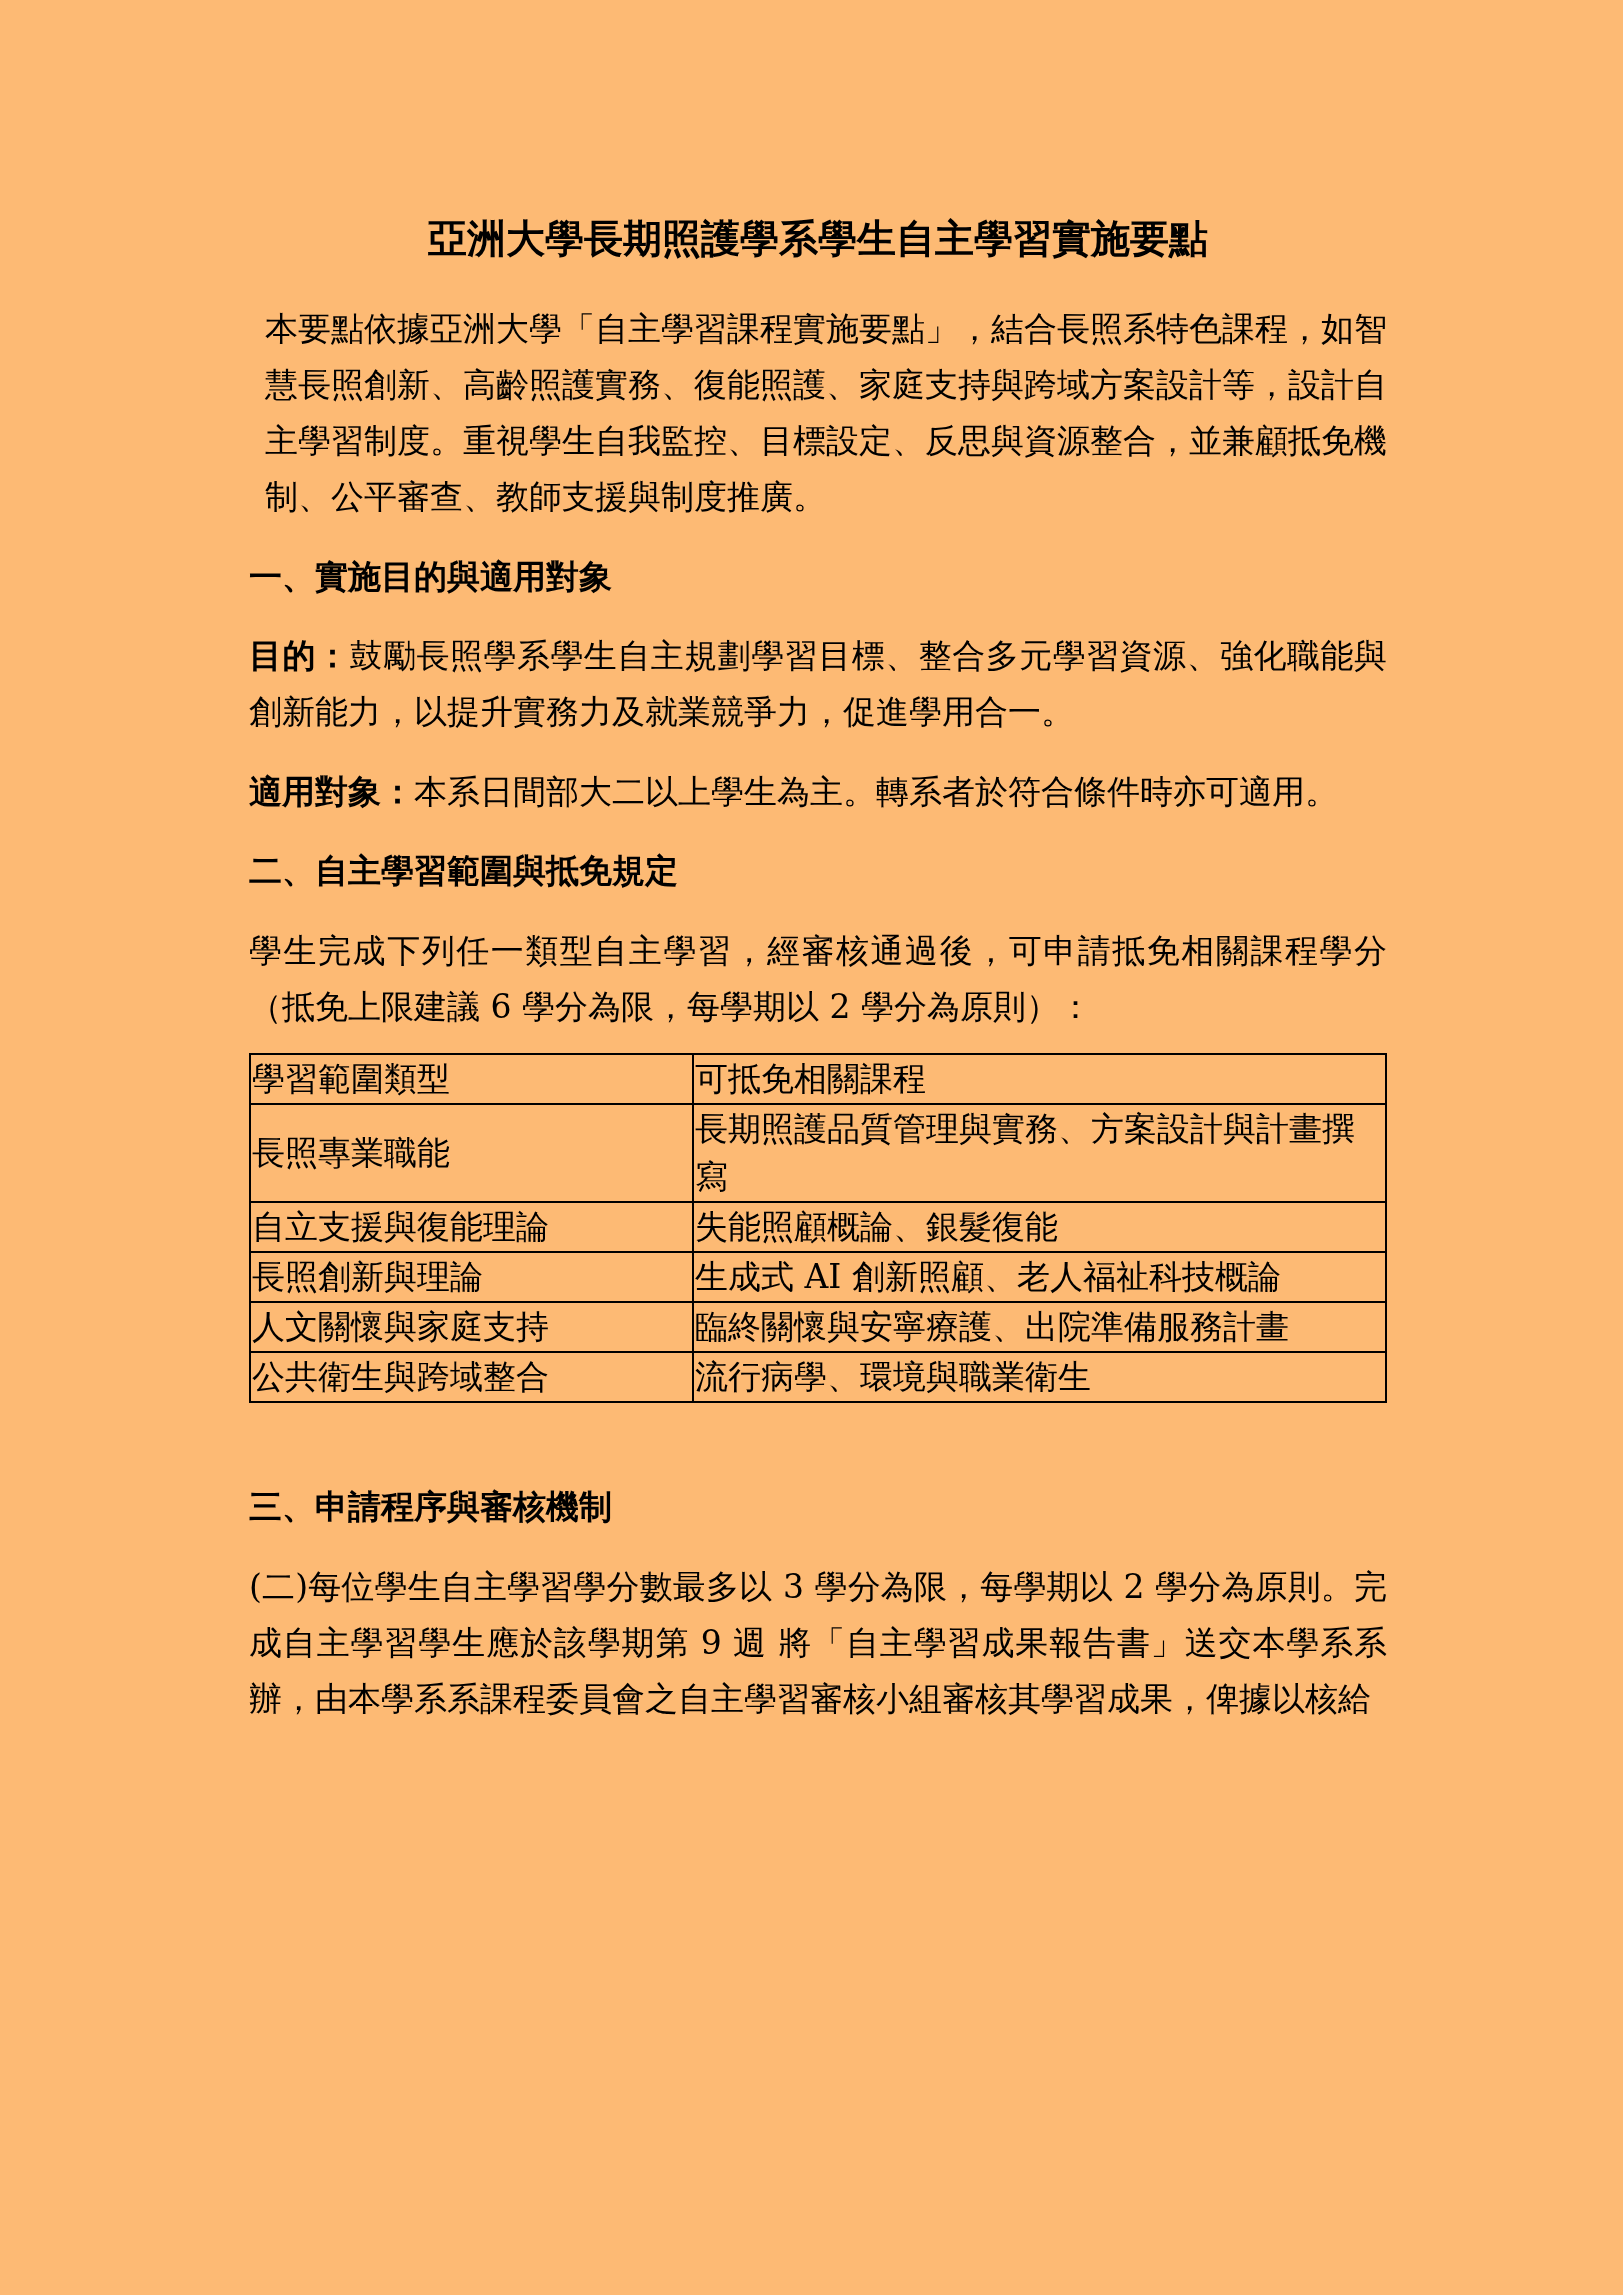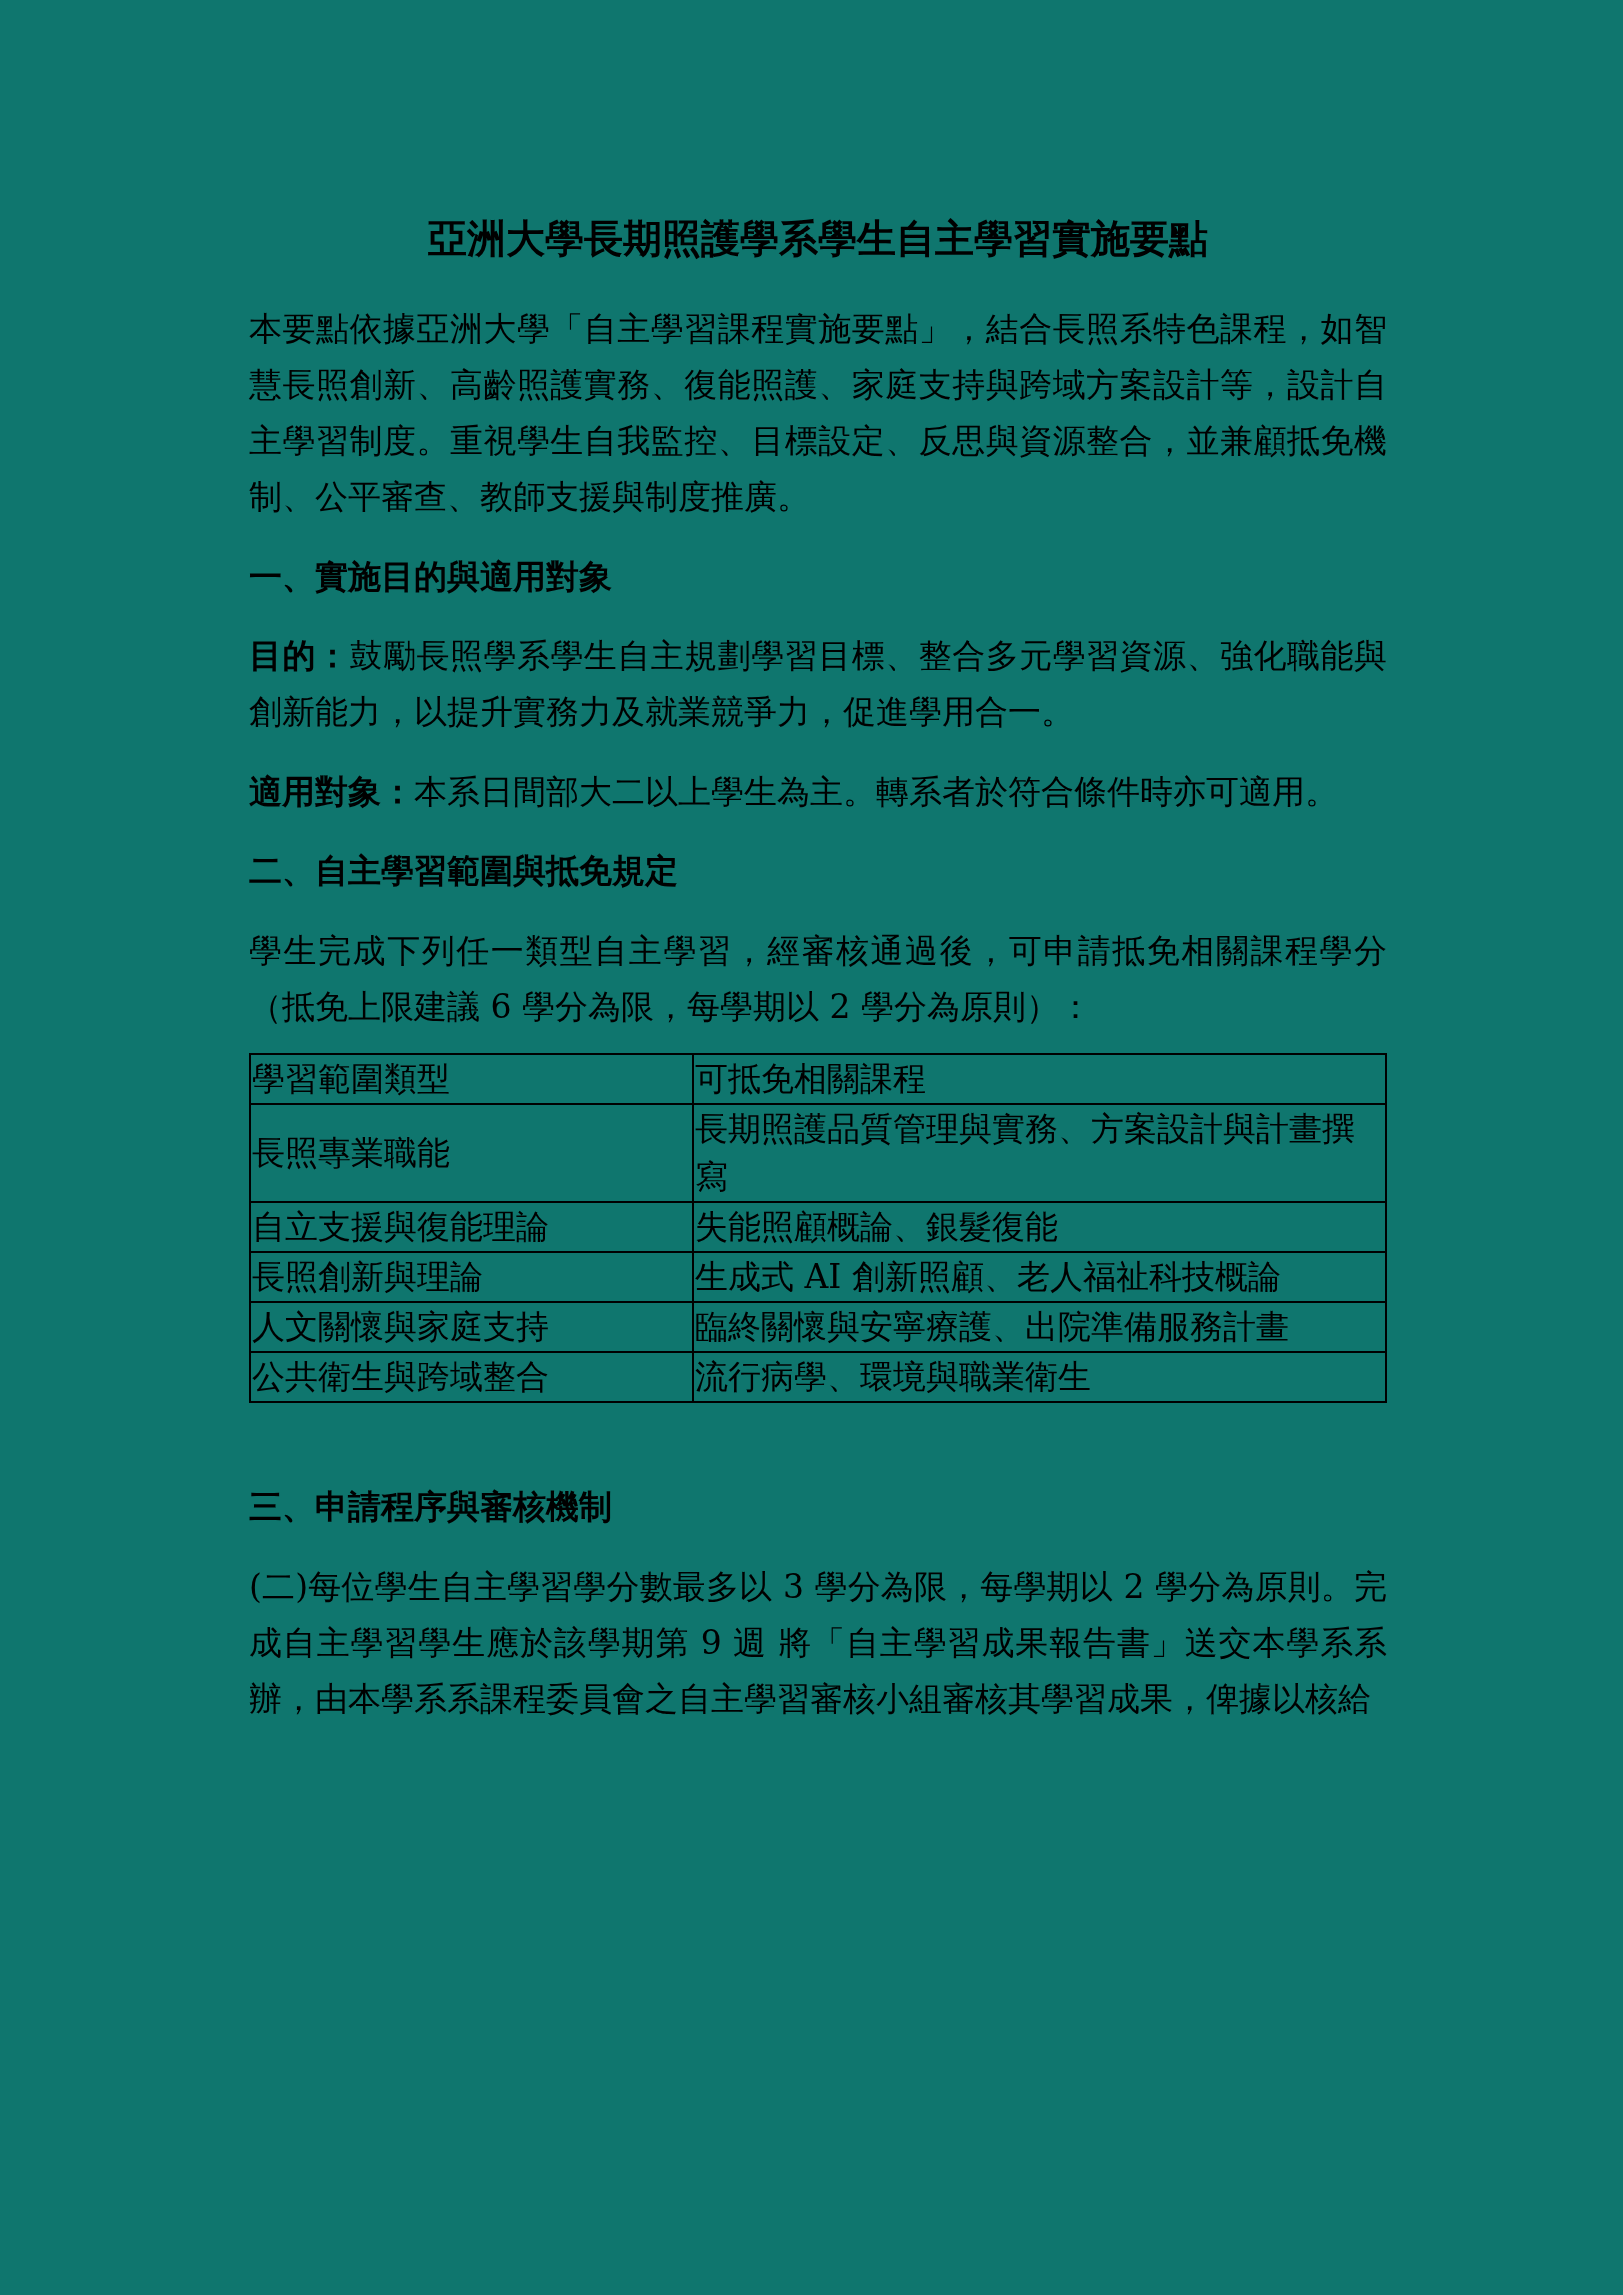--- a/index.html
+++ b/index.html
@@ -1,21 +1,21 @@
 <!DOCTYPE html>
 <html lang="zh-Hant" style="font-size:10.5px"><head>
 <meta charset="utf-8">
 <style>
   html,body{margin:0;padding:0;background:#ffffff;}
   .page{
     position:relative;
     box-sizing:border-box;
     width:1623px;
     height:2295px;
-    background:#0f766e;
+    background:#fdba74;
     color:#000000;
     padding:208px 236px 0 249px;
     overflow:hidden;
     font-family:"DejaVu Serif","Liberation Serif",serif;
   }
   .doc-title{
     font-size:39px;
     font-weight:bold;
     text-align:center;
     line-height:60px;
@@ -29,21 +29,21 @@
     margin:58px 0 0 0;
   }
   .para{
     font-size:33px;
     line-height:56px;
     text-align:justify;
     margin:23.6px 0 0 0;
     word-break:normal;
     overflow-wrap:break-word;
   }
-  .intro-para{margin-top:33px;}
+  .intro-para{margin-top:33px;margin-left:16px;}
   .heading{
     font-size:33px;
     font-weight:bold;
     line-height:56px;
     margin:23.6px 0 0 0;
   }
   .heading-gap{margin-top:76px;}
   .bold{font-weight:bold;}
   .waiver-table{
     border-collapse:collapse;

